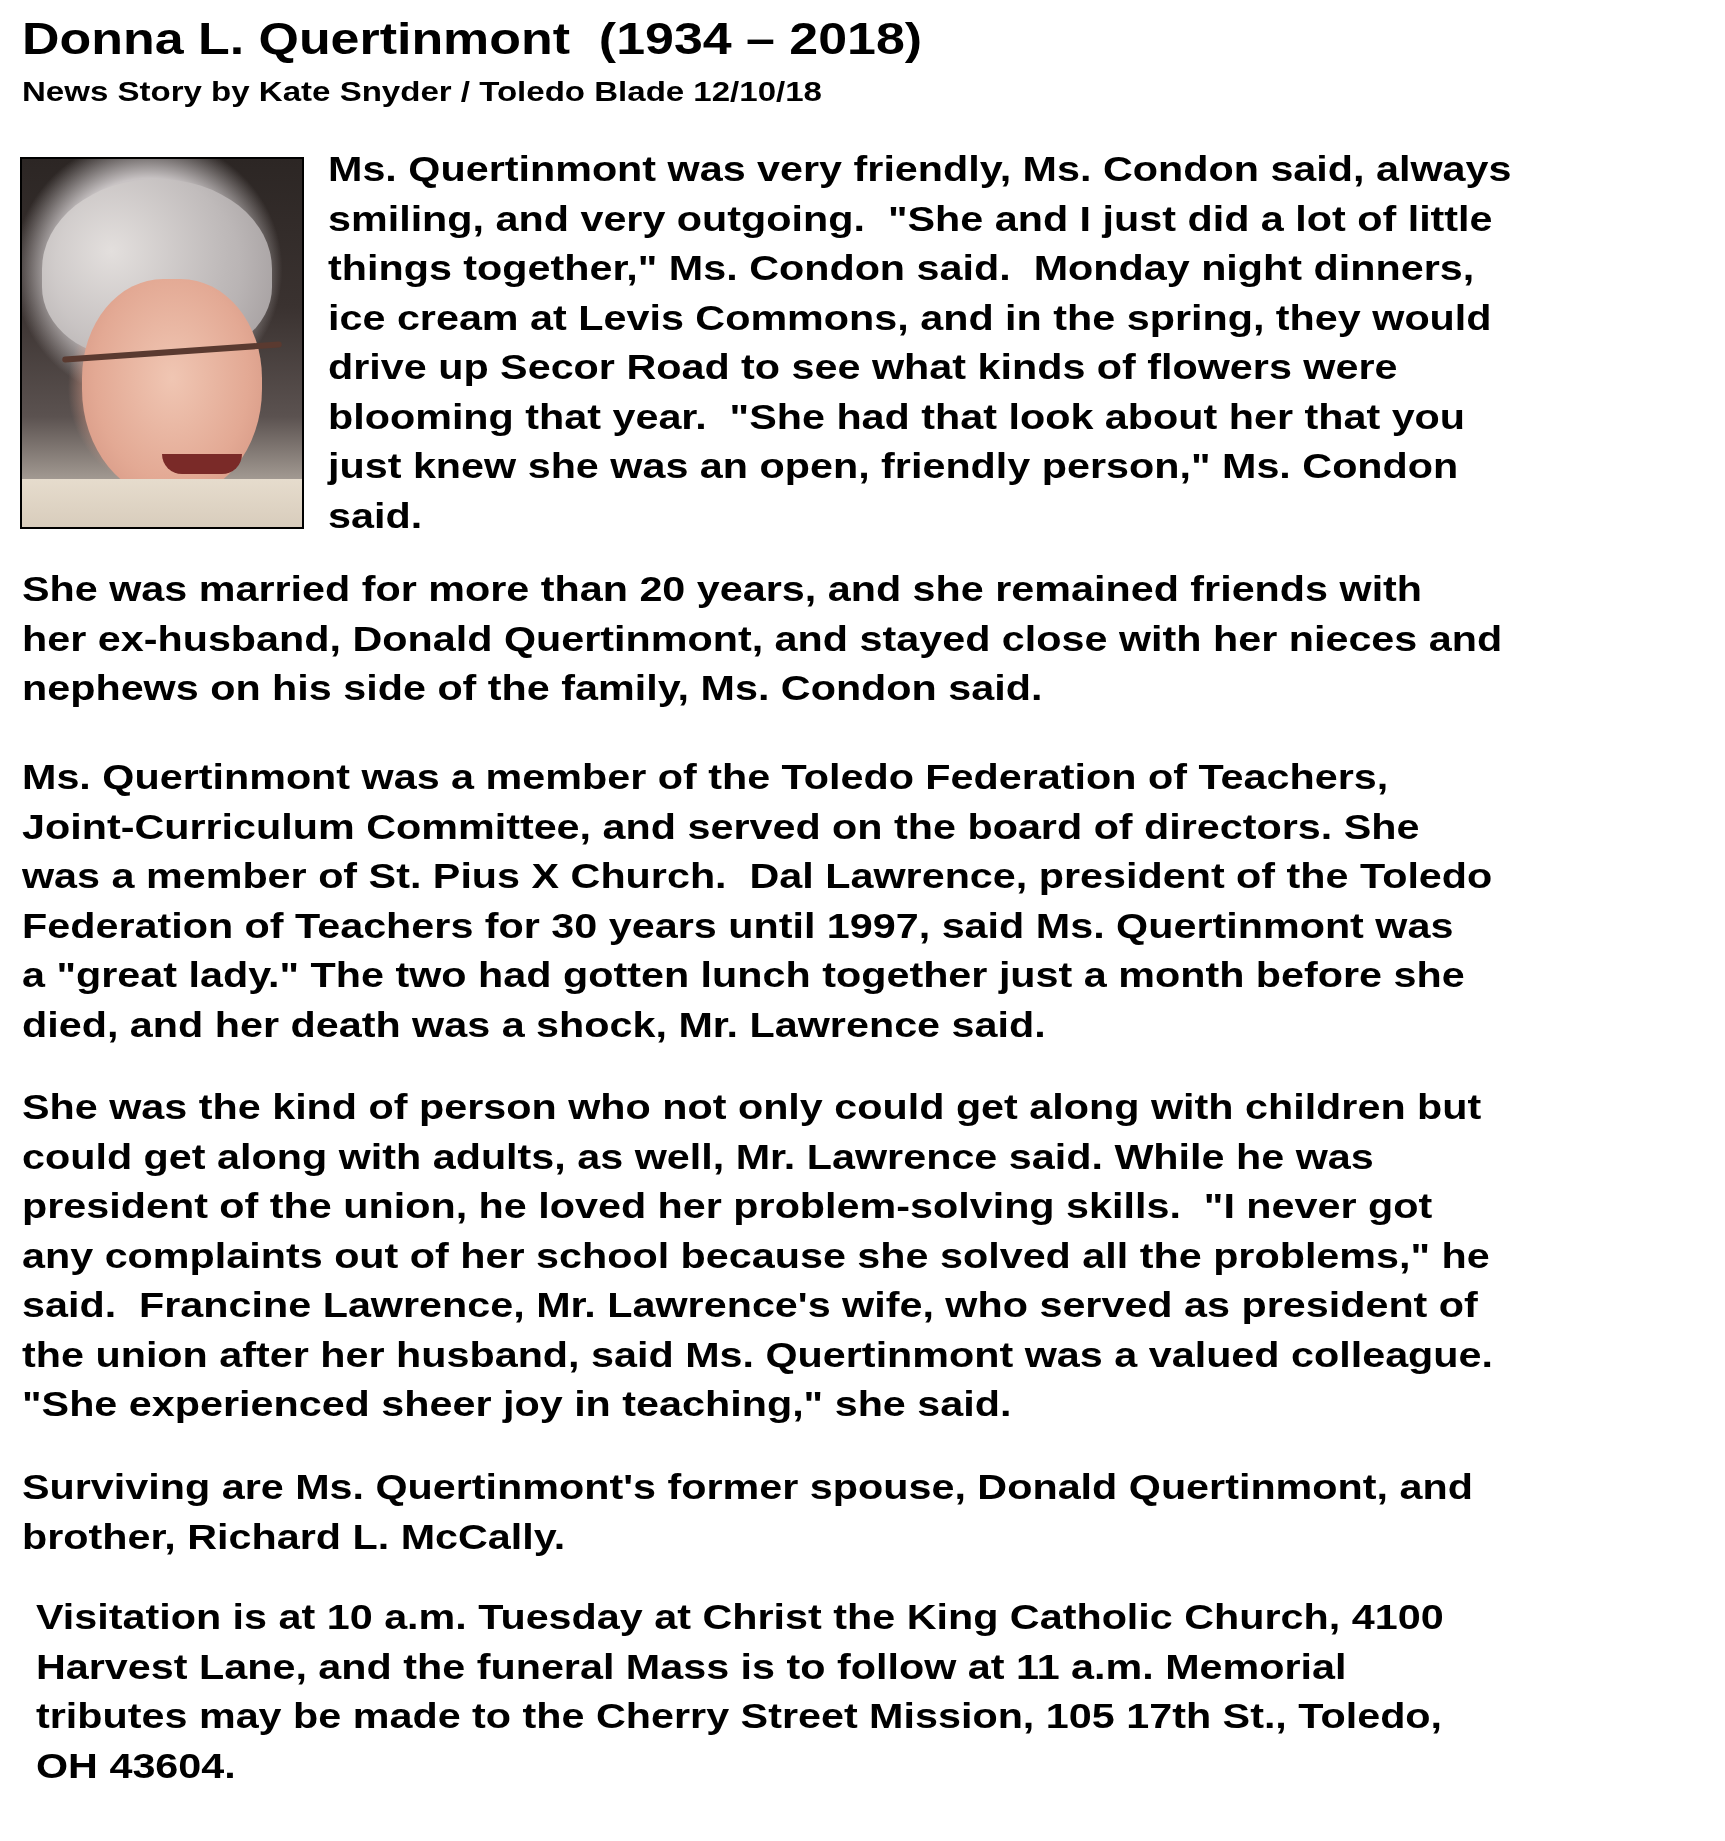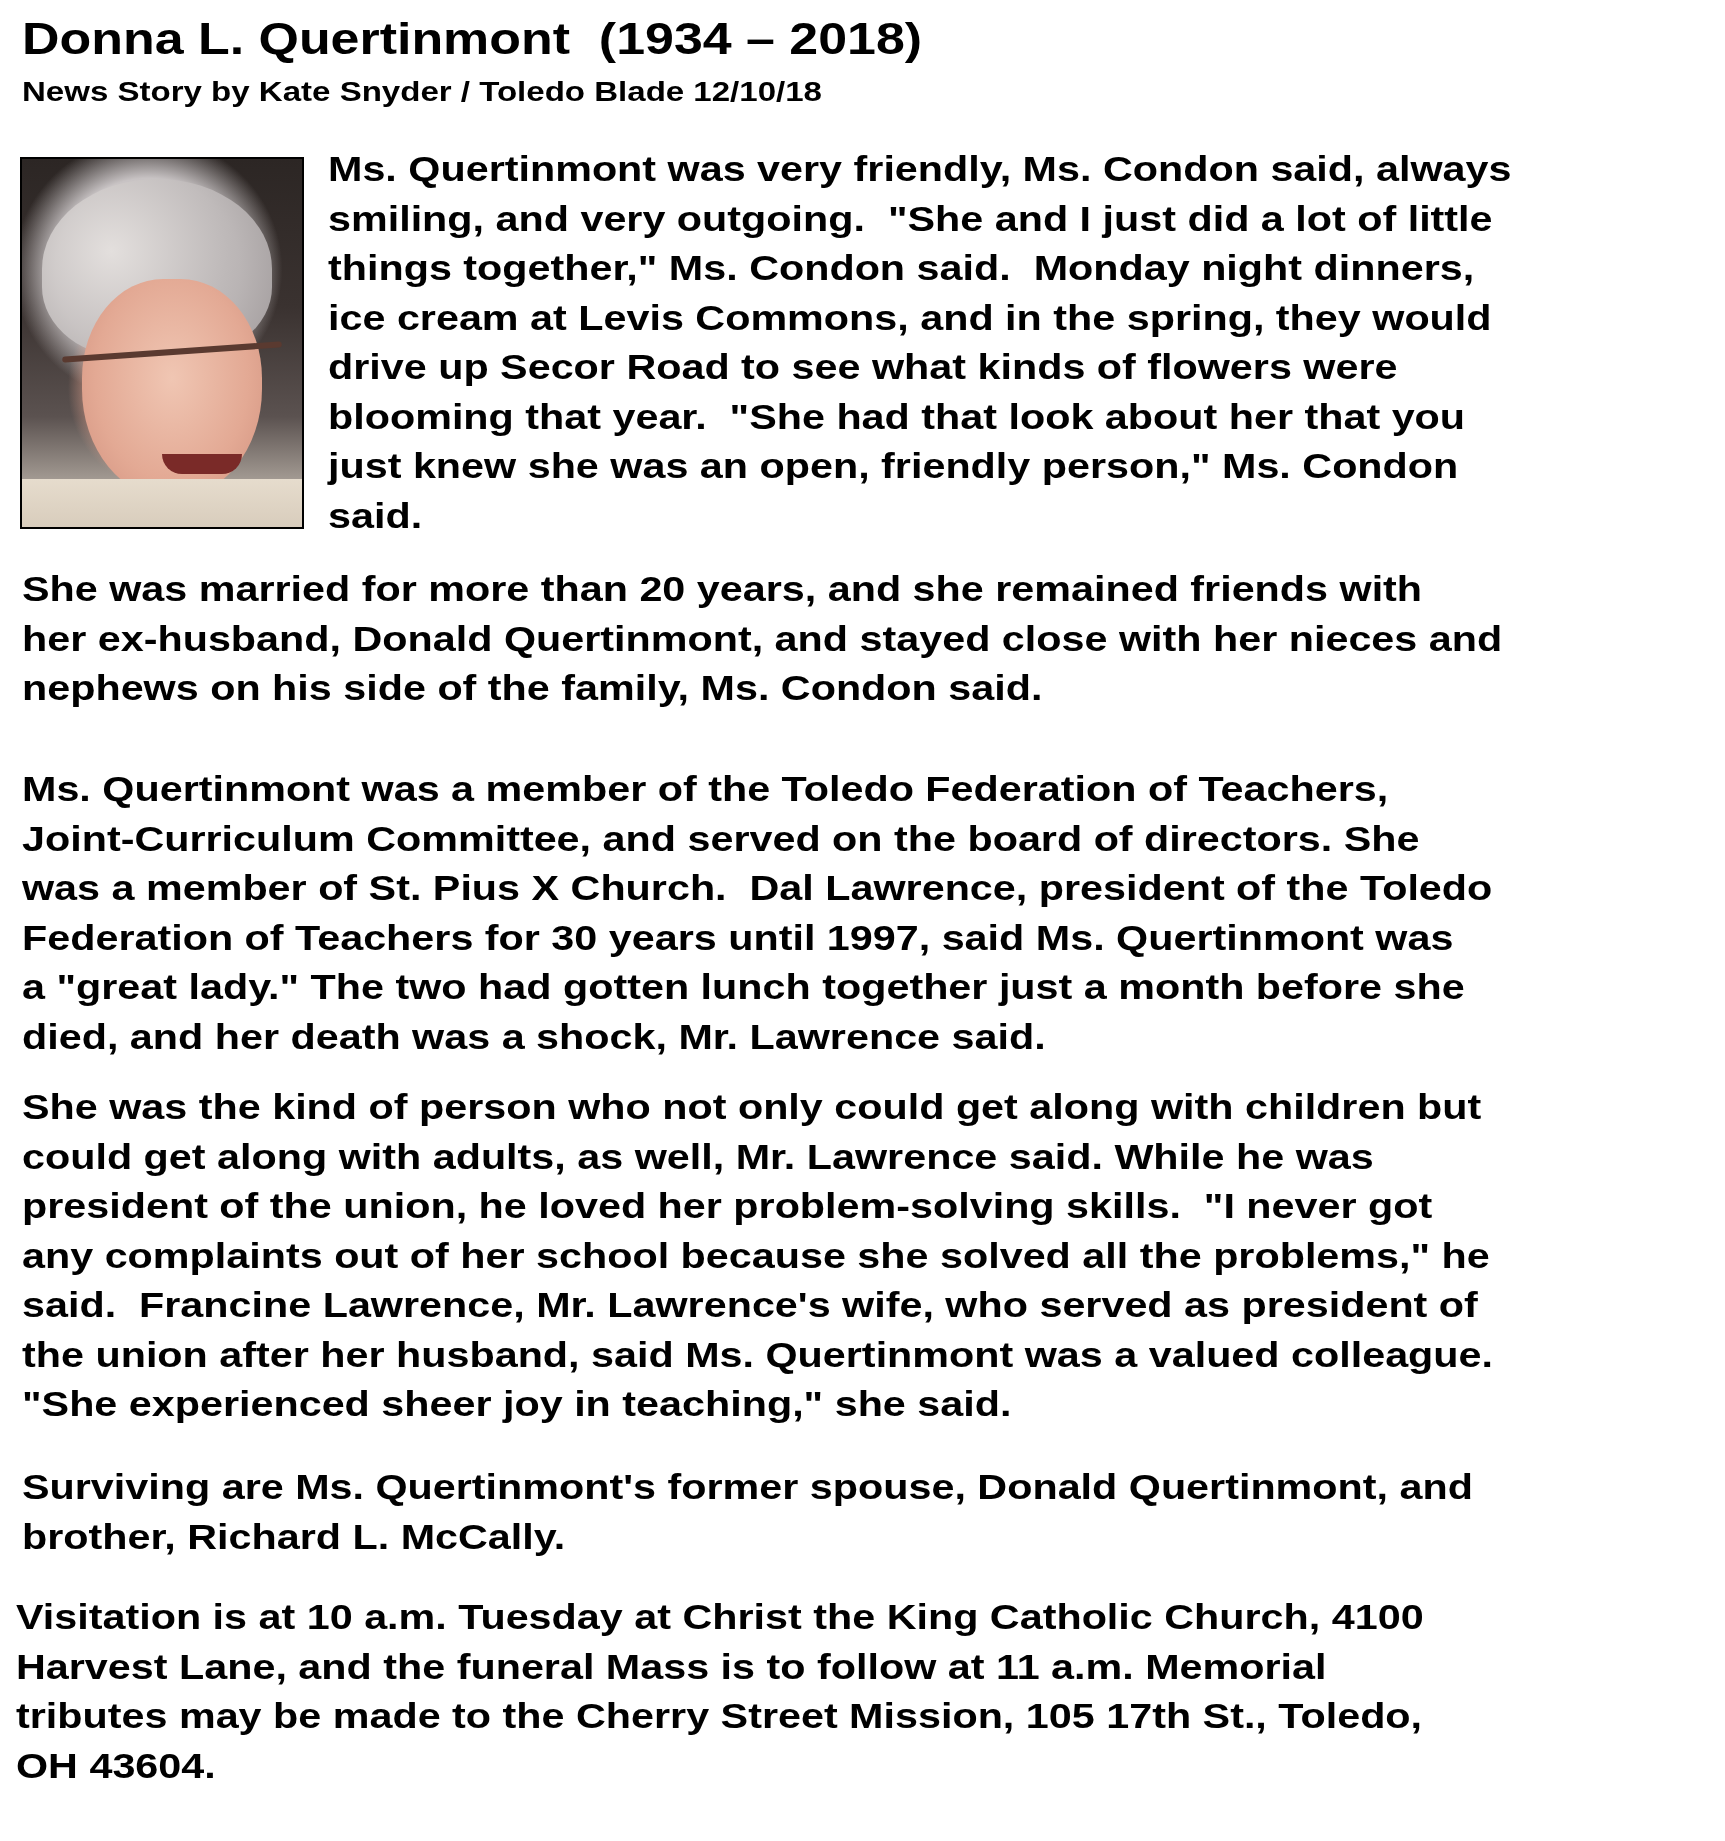--- a/index.html
+++ b/index.html
@@ -31,24 +31,24 @@
   .photo .glasses { position:absolute; left:40px; top:190px; width:220px; height:6px; background:#5a3a30; transform:rotate(-4deg); border-radius:3px; }
   .photo .mouth { position:absolute; left:140px; top:295px; width:80px; height:20px; border-radius:0 0 40px 40px; background:#7a2a28; }
   .photo .collar { position:absolute; left:0; top:320px; width:284px; height:60px; background:linear-gradient(180deg,#e6dccd,#d5c9b8); }
   .text-block { position:absolute; font-family:"Liberation Sans", sans-serif; font-weight:bold; font-size:35px; }
   .line {
     display:block; height:49.5px; line-height:49.5px; white-space:pre;
     transform-origin:left center; transform:scaleX(1.18);
   }
   .p1 { left:328px; top:144px; }
   .p2 { left:22px; top:564px; }
-  .p3 { left:22px; top:752px;margin-top:12px; }
+  .p3 { left:22px; top:752px; }
   .p4 { left:22px; top:1082px; }
   .p5 { left:22px; top:1462px; }
-  .p6 { left:16px; top:1592px; }
+  .p6 { left:36px; top:1592px; }
 </style>
 </head>
 <body>
 
 <div class="page">
 
   <div class="title">Donna L. Quertinmont  (1934 – 2018)</div>
   <div class="byline">News Story by Kate Snyder / Toledo Blade 12/10/18</div>
 
   <div class="photo" title="Portrait of Donna L. Quertinmont">

